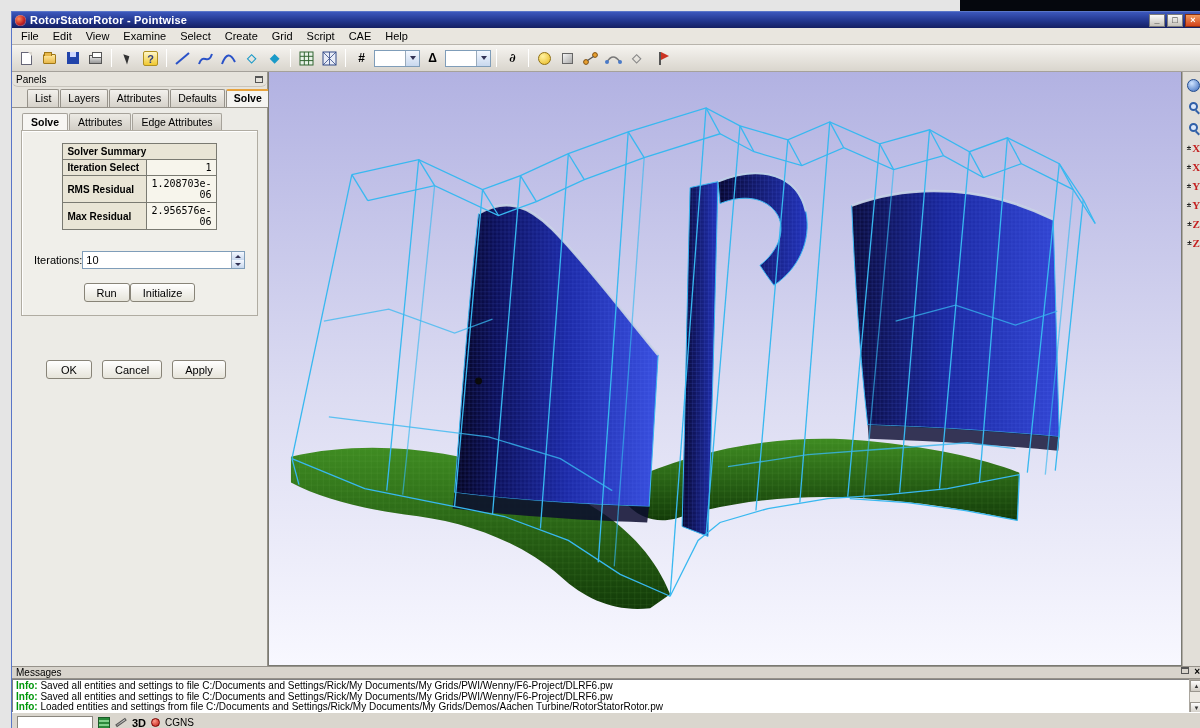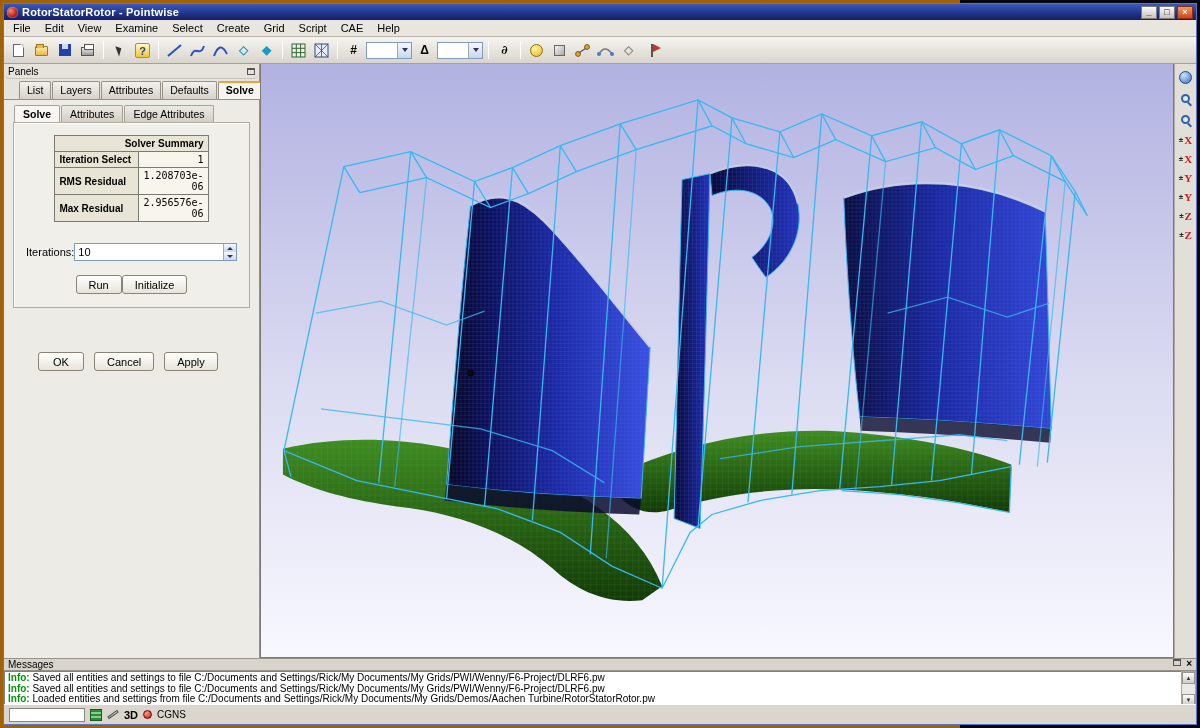--- a/index.html
+++ b/index.html
@@ -1,17 +1,17 @@
 <!DOCTYPE html>
 <html><head>
 <meta charset="utf-8">
 <style>
   * { margin:0; padding:0; box-sizing:border-box; }
   html,body { width:1200px; height:728px; background:#05070d; font-family:"Liberation Sans",sans-serif; font-size:11px; color:#000; overflow:hidden; }
-  .frame { position:relative; width:960px; height:728px; padding:3px; background:#a16207; }
+  .frame { position:relative; width:960px; height:728px; padding:11px; background:#e5e5e5; }
   .window { position:relative; width:1194px; height:722px; background:#d8d4cc; border:1px solid #5a76c8; display:flex; flex-direction:column; }
 
   
   .titlebar { height:16px; background:linear-gradient(180deg,#3c58bc 0%,#22368e 55%,#141f62 100%); display:flex; align-items:center; padding:0 3px; flex:0 0 16px; }
   .app-icon { width:11px; height:11px; border-radius:50%; background:radial-gradient(circle at 35% 35%,#ff8a5a,#c02020 55%,#401060); margin-right:4px; box-shadow:0 0 1px #fff inset; }
   .title-text { color:#fff; font-weight:bold; font-size:11px; letter-spacing:0.2px; flex:1; white-space:nowrap; }
   .win-controls { display:flex; gap:2px; }
   .winbtn { width:16px; height:13px; background:linear-gradient(#fafafa,#c6c2ba); border:1px solid #7b7b7b; font-size:9px; line-height:10px; text-align:center; font-weight:bold; color:#222; }
   .winbtn.close { background:linear-gradient(#f29a5c,#d2431c); color:#fff; border-color:#8a3010; }
 
@@ -55,21 +55,21 @@
   .tabs-row { position:absolute; top:17px; left:15px; display:flex; }
   .tab { padding:2px 7px 3px; border:1px solid #96928a; border-bottom:none; background:linear-gradient(#f3f1ed,#d6d2ca); margin-right:1px; border-radius:2px 2px 0 0; font-size:10.5px; }
   .tab.active { background:#f5f4f1; border-top:2px solid #e8a33d; padding-top:1px; font-weight:bold; }
   .panel-body { position:absolute; top:35px; left:0; right:0; bottom:0; border-top:1px solid #96928a; background:#ecebe6; }
   .subtabs-row { position:absolute; top:5px; left:10px; display:flex; }
   .subtab { padding:2px 8px; border:1px solid #a6a29a; border-bottom:none; background:linear-gradient(#eceae4,#d2cec6); margin-right:1px; border-radius:2px 2px 0 0; font-size:10.5px; }
   .subtab.active { background:#f7f6f3; font-weight:bold; }
   .groupbox { position:absolute; top:22px; left:9px; right:9px; height:186px; border:1px solid #b0aca2; background:#f0efea; box-shadow:1px 1px 0 #fff inset; }
   table.summary { border-collapse:collapse; margin:12px auto 0; }
   table.summary td, table.summary th { border:1px solid #7a7a72; font-size:10px; padding:2px 4px; }
-  th.sum-head { background:#e9e5d6; font-weight:bold; text-align:right; padding:3px 10px; }
+  th.sum-head { background:#e9e5d6; font-weight:bold; text-align:left; padding:3px 10px; }
   td.sum-label { background:#e9e5d6; font-weight:bold; width:84px; }
   td.sum-value { background:#f7f5ec; width:66px; text-align:right; font-family:"DejaVu Sans Mono",monospace; font-size:9.5px; }
   .iter-row { position:absolute; top:120px; left:12px; right:12px; display:flex; align-items:center; }
   .iter-label { width:80px; }
   .spinbox { flex:1; height:18px; background:#fff; border:1px solid #7f9db9; display:flex; }
   .spin-input { flex:1; border:none; outline:none; font-size:11px; padding:0 3px; font-family:"Liberation Sans",sans-serif; background:transparent; }
   .spin-arrows { width:13px; display:flex; flex-direction:column; border-left:1px solid #9ab; }
   .spin-up,.spin-down { flex:1; background:linear-gradient(#f4f8ff,#c8d8ee); display:flex; align-items:center; justify-content:center; }
   .tri-up-s { width:0;height:0;border-left:3px solid transparent;border-right:3px solid transparent;border-bottom:3px solid #335; }
   .tri-down-s { width:0;height:0;border-left:3px solid transparent;border-right:3px solid transparent;border-top:3px solid #335; }

